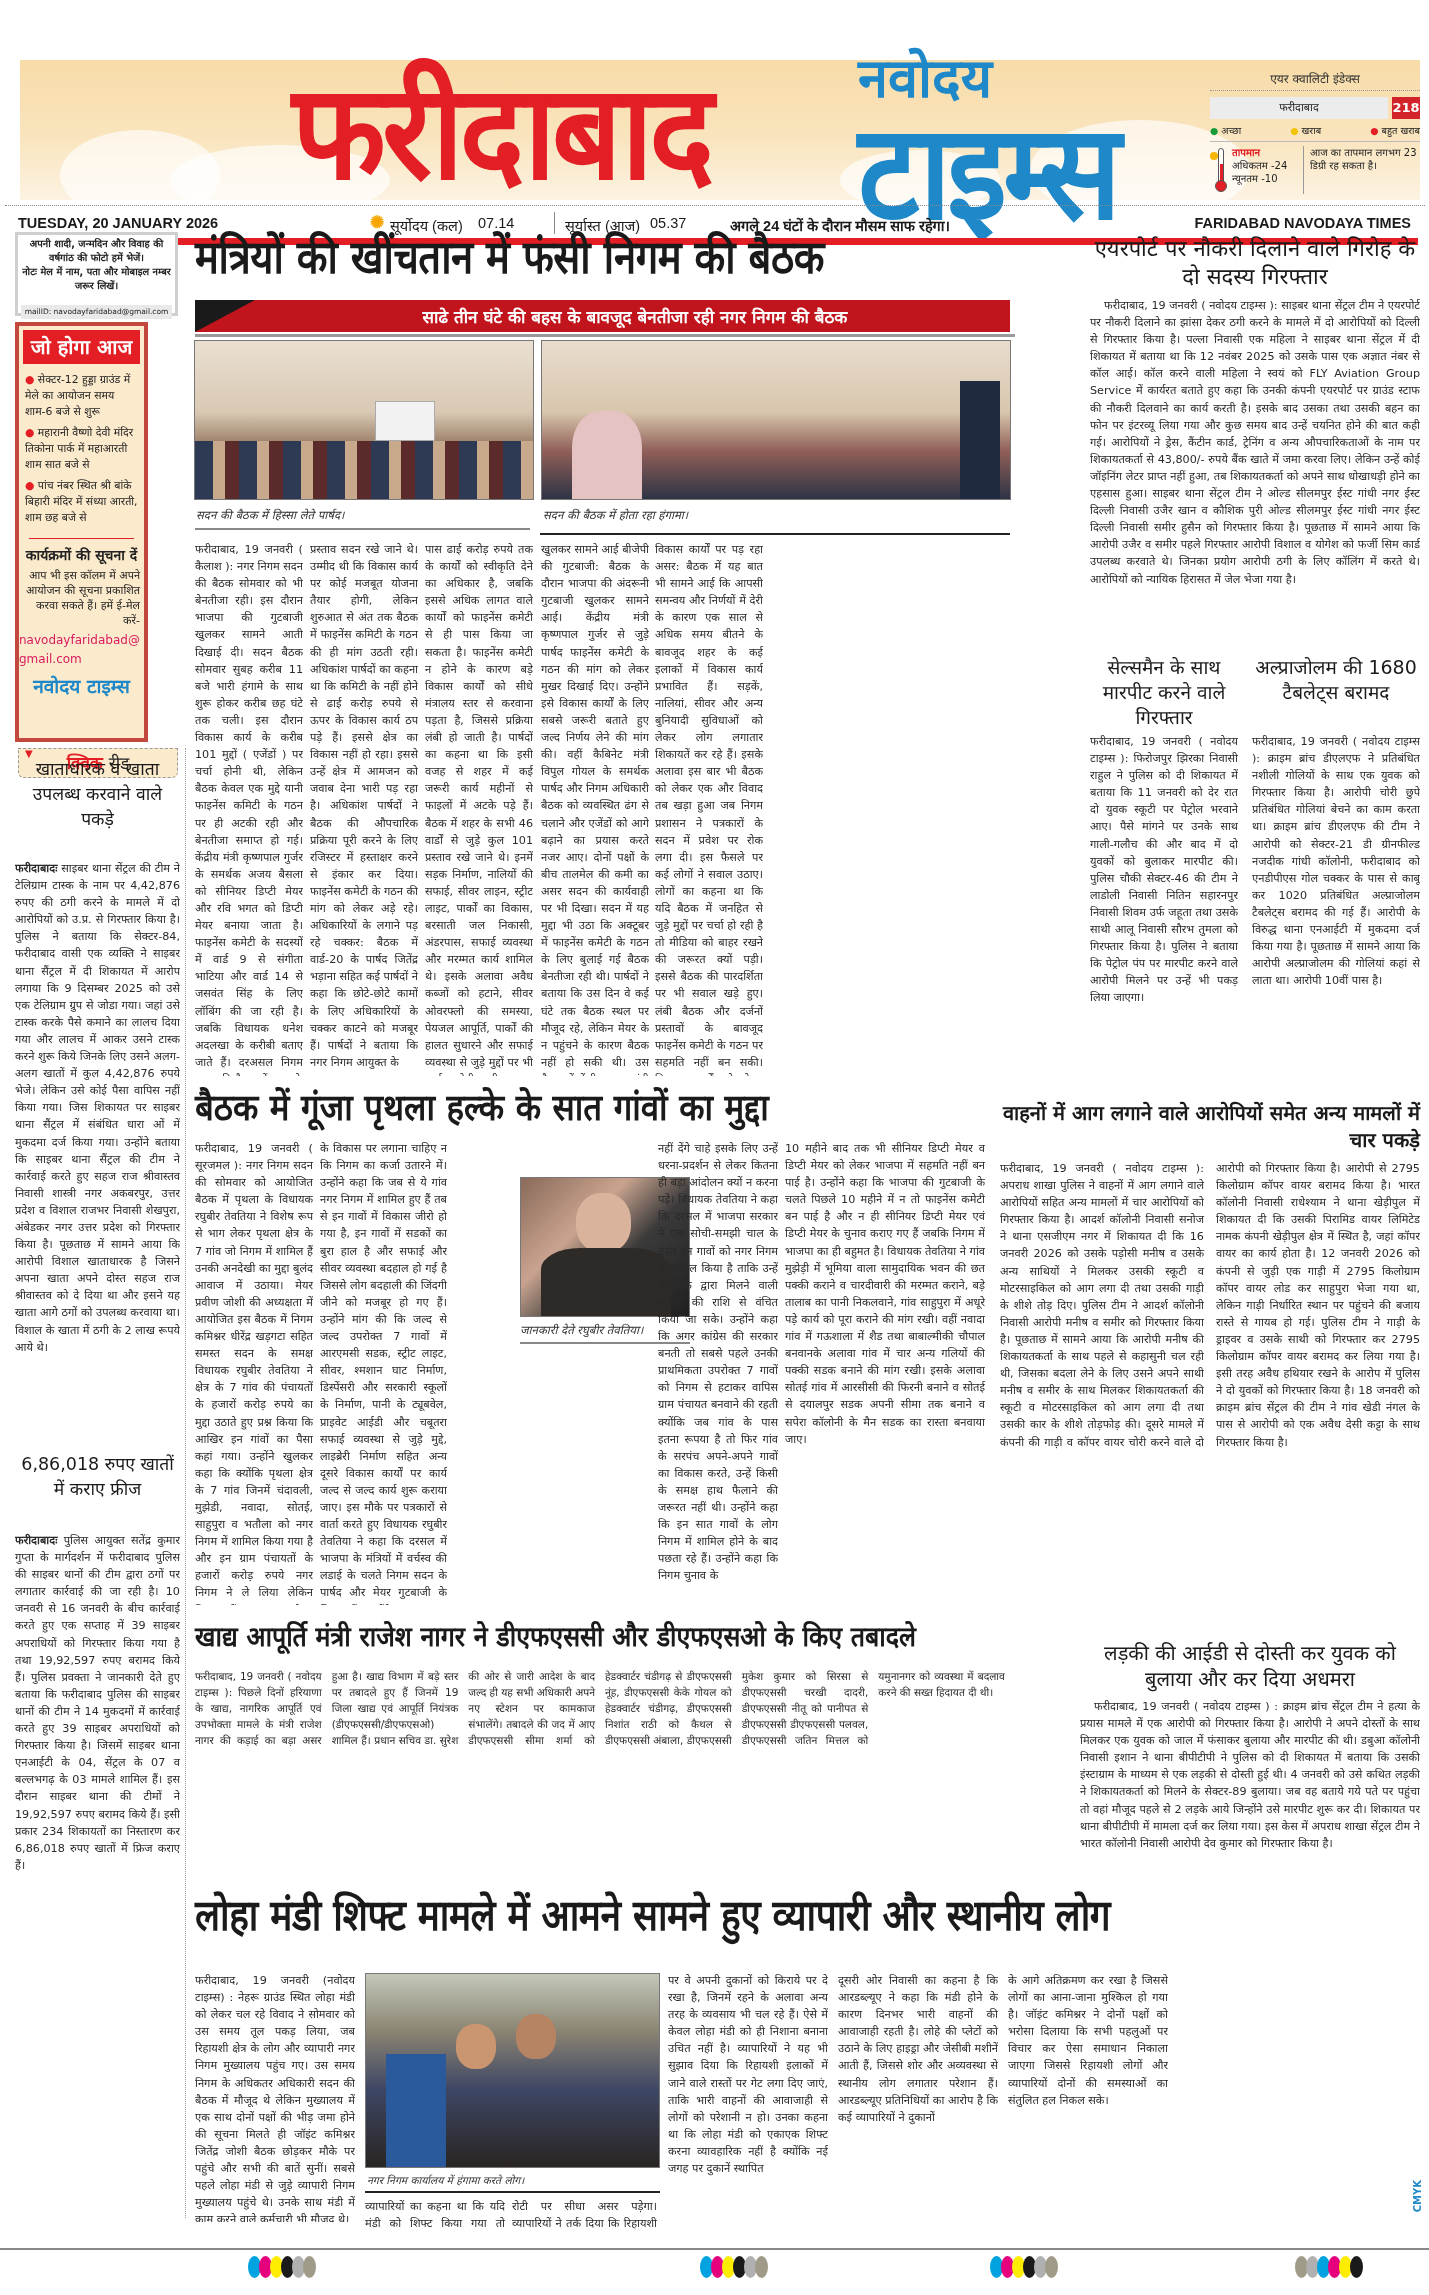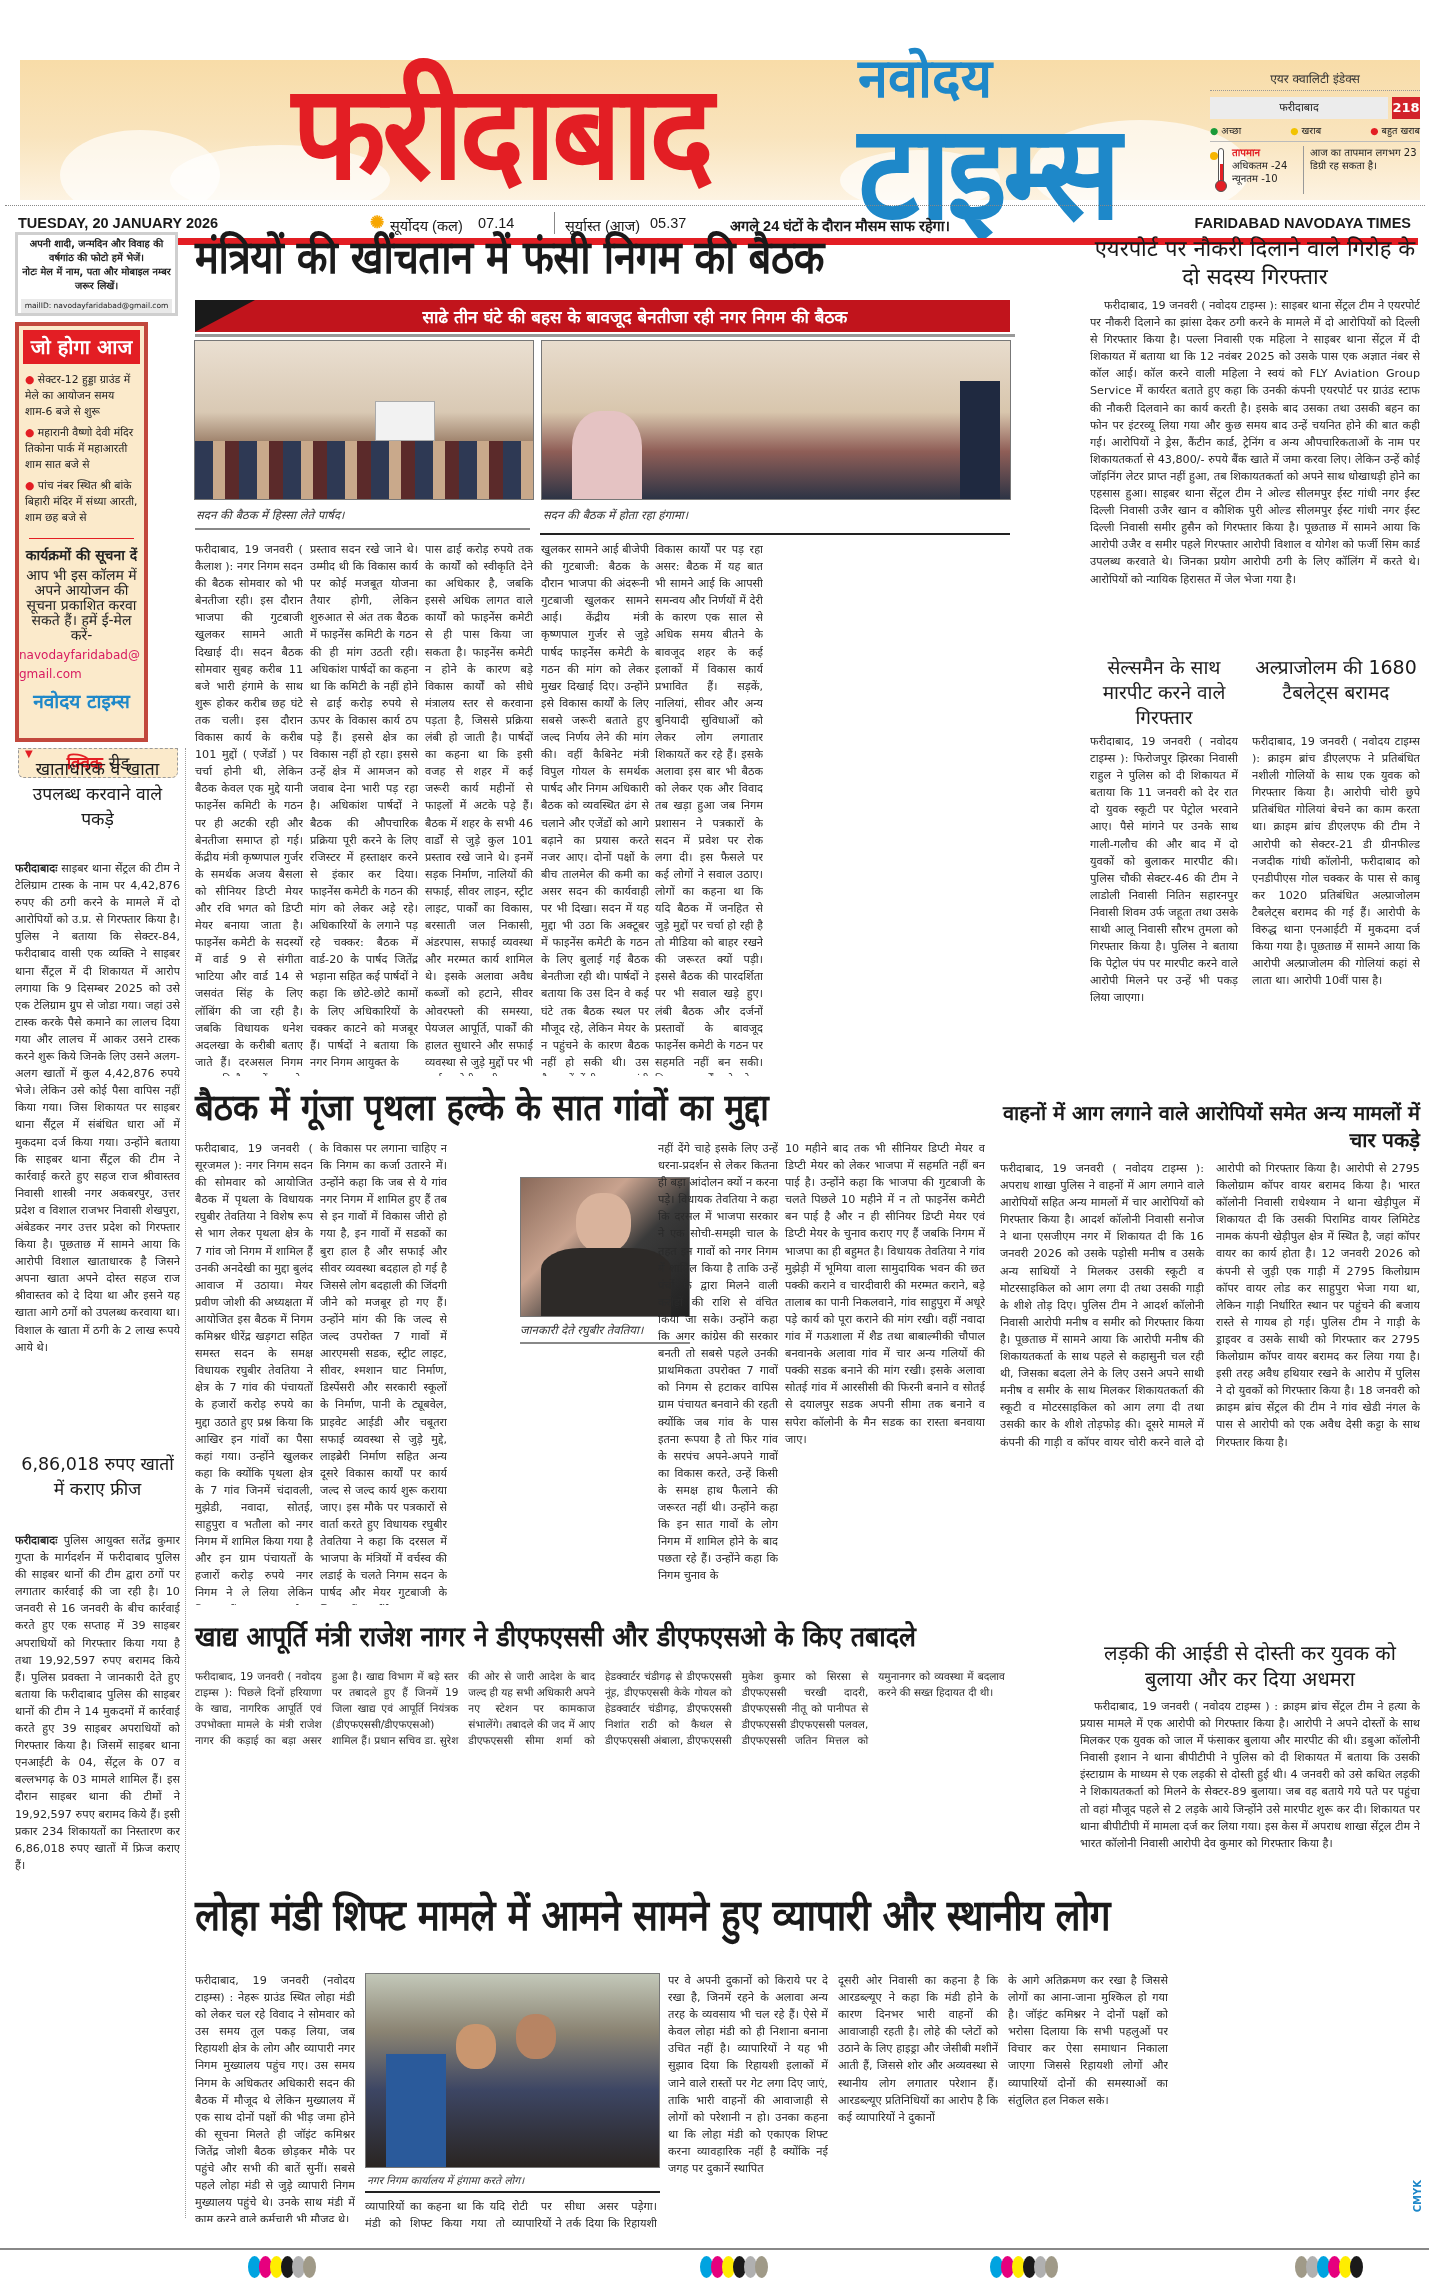--- a/index.html
+++ b/index.html
@@ -72,33 +72,33 @@
   <span class="abs" style="left:565px;top:3px;font-weight:normal">सूर्यास्त (आज)</span>
   <span class="abs" style="left:650px;top:3px;font-weight:normal">05.37</span>
   <span class="abs" style="left:730px;top:3px">अगले 24 घंटों के दौरान मौसम साफ रहेगा।</span>
   <span class="abs" style="right:18px;top:3px">FARIDABAD NAVODAYA TIMES</span>
 </div>
 <div style="position:absolute;left:18px;top:238px;width:1400px;height:7px;background:#e31e24"></div>
 
 <div class="abs" style="left:15px;top:232px;width:163px;height:84px;border:3px solid #cfcfcf;background:#fff;text-align:center;font-family:'DejaVu Sans',sans-serif;font-size:9.8px;font-weight:bold;line-height:14px;padding:2px 3px">
   <div>अपनी शादी, जन्मदिन और विवाह की वर्षगांठ की फोटो हमें भेजें।</div>
   <div>नोटः मेल में नाम, पता और मोबाइल नम्बर जरूर लिखें।</div>
-  <div style="font-size:7.5px;background:#e9e9e9;margin-top:6px;font-weight:normal">mailID: navodayfaridabad@gmail.com</div>
+  <div style="font-size:7.5px;background:#e9e9e9;margin-top:12px;font-weight:normal">mailID: navodayfaridabad@gmail.com</div>
 </div>
 
 <div class="abs" style="left:15px;top:322px;width:133px;height:420px;background:#fbeacb;border:4px solid #c2483d;font-family:'DejaVu Sans',sans-serif">
   <div style="margin:4px;background:#e31e24;color:#fff;text-align:center;font-weight:bold;font-size:20px;line-height:34px">जो होगा आज</div>
   <ul style="list-style:none;padding:4px 6px 0 6px;font-size:10.8px;line-height:16px;color:#222">
     <li style="margin-bottom:5px"><span style="color:#e31e24">● </span><span>सेक्टर-12 हुड्डा ग्राउंड में मेले का आयोजन समय शाम-6 बजे से शुरू</span></li>
     <li style="margin-bottom:5px"><span style="color:#e31e24">● </span><span>महारानी वैष्णो देवी मंदिर तिकोना पार्क में महाआरती शाम सात बजे से</span></li>
     <li><span style="color:#e31e24">● </span><span>पांच नंबर स्थित श्री बांके बिहारी मंदिर में संध्या आरती, शाम छह बजे से</span></li>
   </ul>
   <div style="margin:12px 10px 6px;border-top:1.5px solid #e31e24"></div>
   <div style="text-align:center;font-weight:bold;font-size:14px;line-height:20px">कार्यक्रमों की सूचना दें</div>
-  <div style="text-align:center;font-size:14px;line-height:15px;padding:3px 4px">आप भी इस कॉलम में अपने आयोजन की सूचना प्रकाशित करवा सकते हैं। हमें ई-मेल करें-</div>
+  <div style="text-align:right;font-size:11px;line-height:15px;padding:3px 4px">आप भी इस कॉलम में अपने आयोजन की सूचना प्रकाशित करवा सकते हैं। हमें ई-मेल करें-</div>
   <div style="text-align:left;color:#d81b60;font-size:12px;line-height:19px">
     <div>navodayfaridabad@</div>
       <div>gmail.com</div>
   </div>
   <div style="text-align:center;color:#1e88c9;font-weight:900;font-size:19px;margin-top:4px">नवोदय टाइम्स</div>
 </div>
 
 <div class="abs" style="left:18px;top:748px;width:160px;height:30px;background:#fbeacb;border:1px dashed #999;border-radius:0 0 6px 6px;text-align:center;font-family:'DejaVu Sans',sans-serif;font-weight:bold;font-size:17px;line-height:28px">
   <span style="position:absolute;left:6px;top:0;color:#e31e24;font-size:10px;line-height:10px">▼</span>
   <span style="color:#e31e24">क्विक</span> <span style="color:#222;font-weight:normal">रीड</span>

